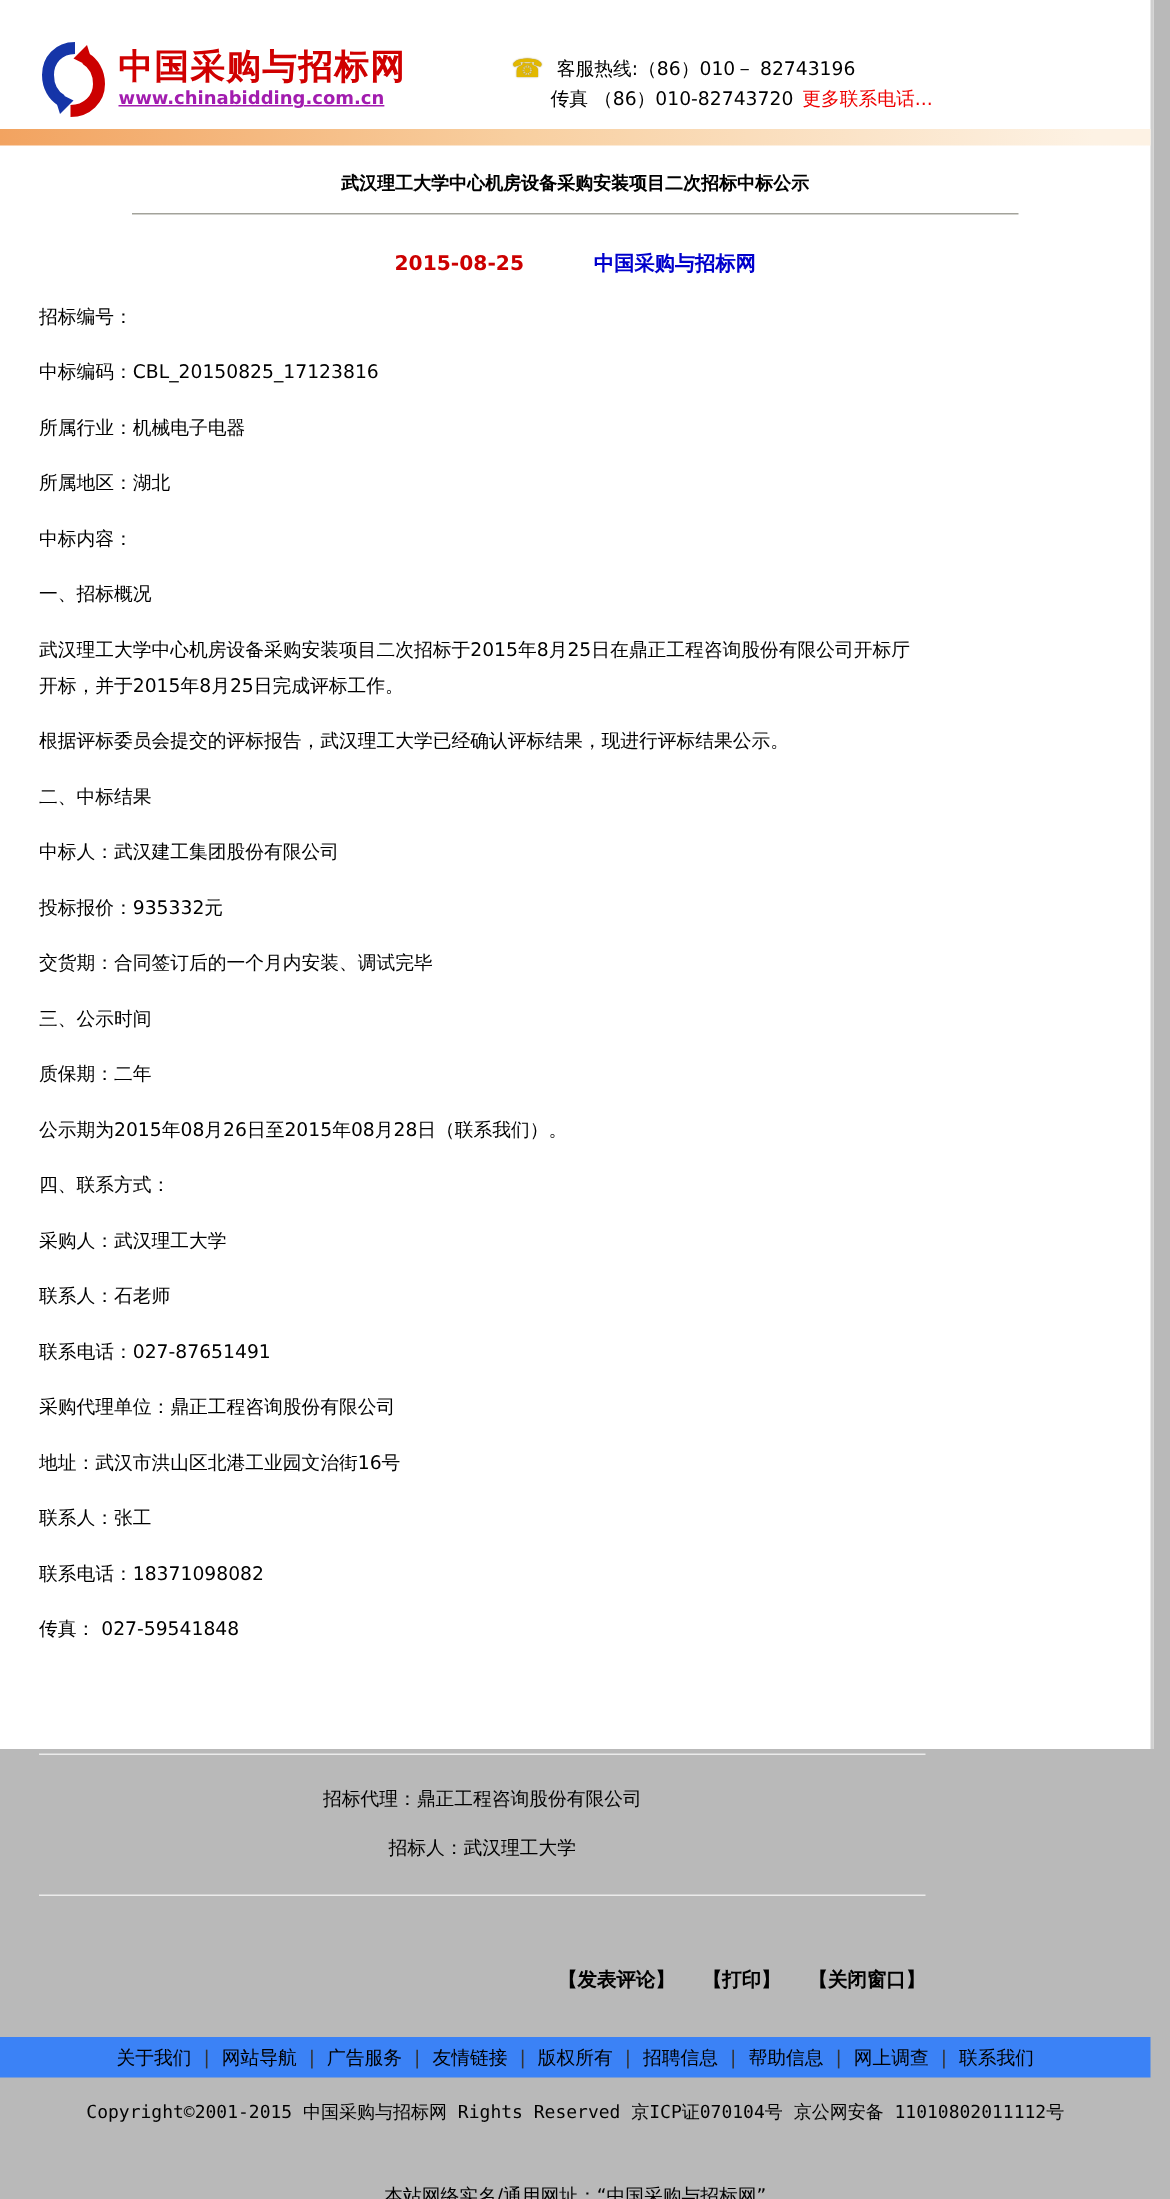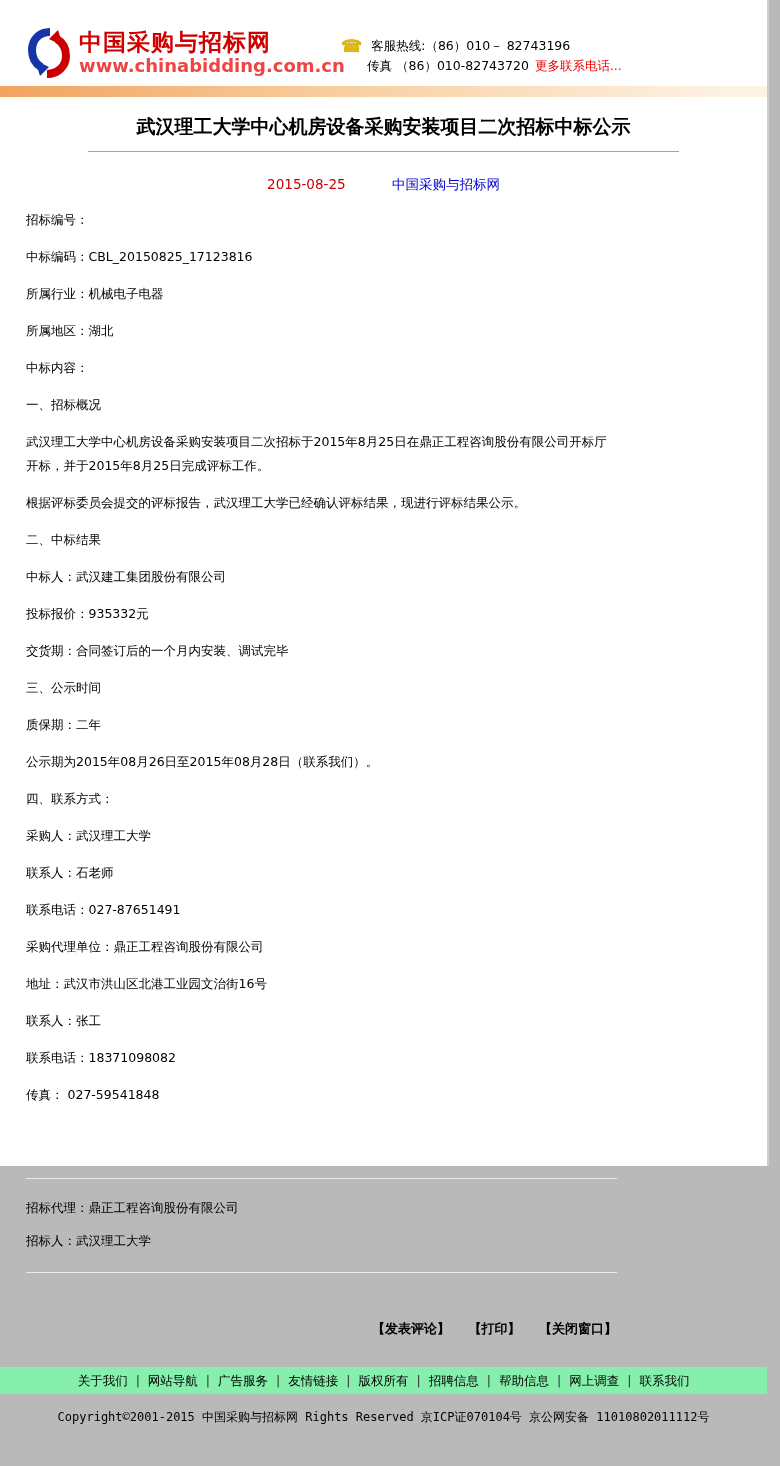--- a/index.html
+++ b/index.html
@@ -16,56 +16,56 @@
     width: 769px; height: 1166px;
     background: #ffffff;
     border-right: 2px solid #cfcfcf;
   }
 
   
   .header { display: flex; align-items: flex-start; padding: 27px 0 0 27px; }
   .logo-block { display: flex; align-items: center; width: 290px; }
   .logo-mark { width: 44px; height: 52px; margin-right: 8px; flex: 0 0 auto; }
   .logo-text-cn { color: #d00000; font-weight: bold; font-size: 23px; letter-spacing: 1px; line-height: 1.1; }
-  .logo-text-url { color: #ef4444; font-weight: bold; font-size: 18px; line-height: 1.2; }
+  .logo-text-url { color: #a21caf; font-weight: bold; font-size: 12px; line-height: 1.2; text-decoration: underline; }
   .contact-block { margin-left: 24px; padding-top: 9px; font-size: 12.5px; color: #000; }
   .contact-row { display: flex; align-items: center; line-height: 20px; }
   .phone-glyph { color: #e2b800; font-size: 17px; margin-right: 9px; text-shadow: 0 0 1px #8a6d00; }
   .fax-row { padding-left: 26px; }
   .red-link { color: #ee0000; margin-left: 6px; cursor: pointer; }
   .orange-bar {
     margin-top: 7px; height: 11px; width: 100%;
     background: linear-gradient(to right, #f2a360, #f8cfa0 45%, #fdf2e4 95%);
   }
 
   
   .article-title {
     margin-top: 17px; text-align: center;
-    font-size: 19px; font-weight: bold; color: #000;
+    font-size: 12px; font-weight: bold; color: #000;
   }
   .col { width: 591px; margin: 0 auto; }
   .divider-dark  { border-top: 1px solid #a3a39b; margin-top: 11px; }
   .divider-light { border-top: 1px solid #ebebeb; }
-  .date-line { margin-top: 24px; text-align: center; font-size: 13.5px; font-weight: normal; }
+  .date-line { margin-top: 24px; text-align: center; font-size: 13.5px; font-weight: bold; }
   .date-red { color: #cc0000; }
   .source-blue { color: #0000cc; margin-left: 42px; cursor: pointer; }
 
   .body-col { margin-top: 14px; font-size: 12.5px; color: #000; margin-left: 26px; }
   .body-col p { line-height: 24px; margin: 13px 0; }
   .gap-tall { height: 58px; }
   .closing p { line-height: 24px; margin: 9px 0; }
-  .closing { padding: 8px 0 10px 0; }
+  .closing { padding: 8px 0 10px 0; text-align: center; }
 
   .actions { margin-top: 47px; text-align: right; font-size: 13px; font-weight: bold; }
   .actions span { margin-left: 14px; cursor: pointer; }
 
   
   .footer-nav {
     margin-top: 29px; height: 27px; line-height: 27px;
-    background: #86efac; text-align: center;
+    background: #3b82f6; text-align: center;
     font-size: 12.5px; color: #000; white-space: nowrap;
   }
   .footer-nav a { color: #000; text-decoration: none; cursor: pointer; }
   .footer-nav .sep { margin: 0 8px; color: #333; }
   .foot-line { text-align: center; font-size: 12.5px; color: #000; }
   .copyright { margin-top: 15px; font-family: "DejaVu Sans Mono", "Liberation Mono", monospace; font-size: 12px; }
   .realname { margin-top: 39px; }
 </style>
 </head>
 <body>

